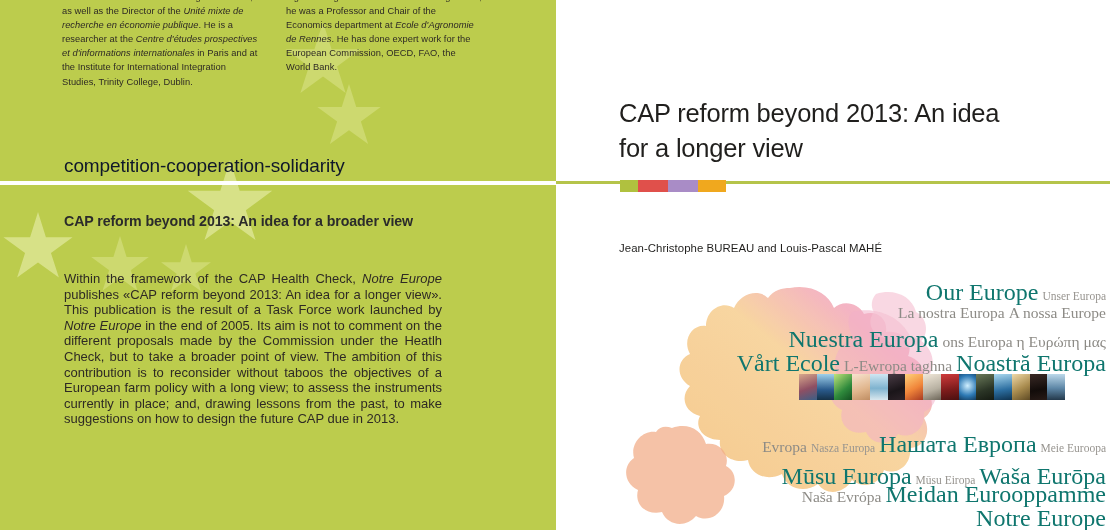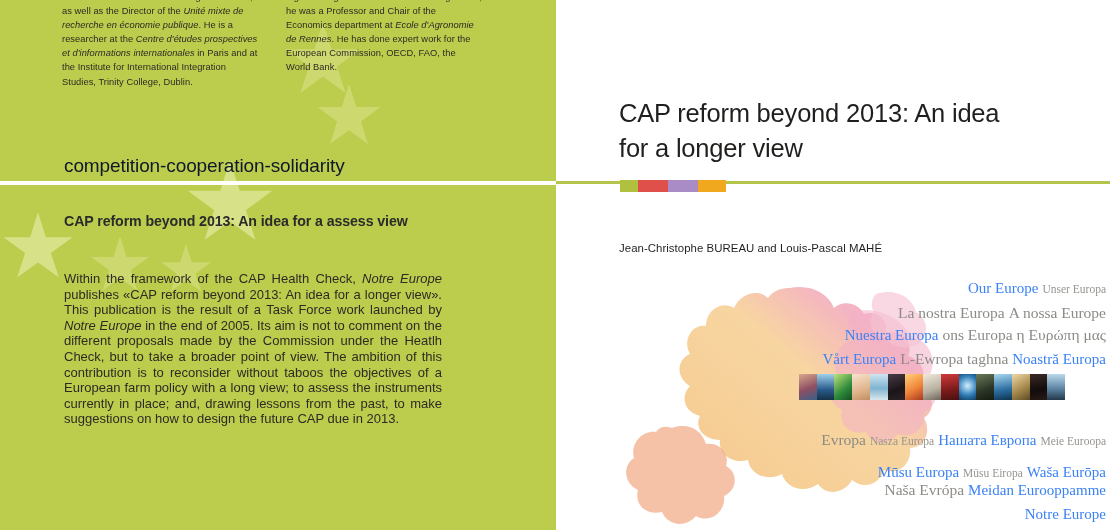--- a/index.html
+++ b/index.html
@@ -91,21 +91,21 @@
   #map-blob{
     position:absolute;left:20px;top:10px;width:420px;height:250px;opacity:.92;
   }
   .cloud-line{
     position:absolute;right:4px;
     white-space:nowrap;
     font-family:"Liberation Serif", serif;
     color:#8d8b86;
     line-height:1;
   }
-  .cloud-line .big  {font-size:15px;color:#3b82f6;}
+  .cloud-line .big  {font-size:24px;color:#0f766e;}
   .cloud-line .mid  {font-size:15.5px;color:#8d8b86;}
   .cloud-line .small{font-size:11.5px;color:#97948f;}
 
   #photo-strip{
     position:absolute;left:243px;top:102px;width:266px;height:26px;
     display:flex;
   }
   #photo-strip i{display:block;flex:1 1 0;height:100%;}
 </style>
 </head>
@@ -127,21 +127,21 @@
         <p><span>is a teacher and researcher at AgroParisTech, as well as the Director of the </span><i>Unité mixte de recherche en économie publique</i><span>. He is a researcher at the </span><i>Centre d'études prospectives et d'informations internationales</i><span> in Paris and at the Institute for International Integration Studies, Trinity College, Dublin.</span></p>
       </div>
       <div class="bio-col">
         <p><span>Ingénieur Agronome. From 1989 through 1997, he was a Professor and Chair of the Economics department at </span><i>Ecole d'Agronomie de Rennes</i><span>. He has done expert work for the European Commission, OECD, FAO, the World Bank.</span></p>
       </div>
     </div>
 
     <div id="tagline">competition-cooperation-solidarity</div>
     <div id="white-rule"></div>
 
-    <div id="left-title">CAP reform beyond 2013: An idea for a assess view</div>
+    <div id="left-title">CAP reform beyond 2013: An idea for a broader view</div>
     <div id="left-body"><span>Within the framework of the CAP Health Check, </span><i>Notre Europe</i><span> publishes «CAP reform beyond 2013: An idea for a longer view». This publication is the result of a Task Force work launched by </span><i>Notre Europe</i><span> in the end of 2005. Its aim is not to comment on the different proposals made by the Commission under the Heatlh Check, but to take a broader point of view. The ambition of this contribution is to reconsider without taboos the objectives of a European farm policy with a long view; to assess the instruments currently in place; and, drawing lessons from the past, to make suggestions on how to design the future CAP due in 2013.</span></div>
   </div>
 
   <div id="right-panel">
 
     <div id="cover-title">
       <span>CAP reform beyond 2013: An idea</span><br>
       <span>for a longer view</span>
     </div>
 
@@ -186,21 +186,21 @@
           C314,164 296,164 290,150 C274,154 262,142 266,128
           C252,122 250,104 262,96 C254,80 262,60 278,58 C272,46 270,36 276,30 Z"></path>
         <path fill="#f4bfd0" opacity="0.65" d="
           M300,12 C318,6 336,14 340,30 C352,36 354,54 342,62
           C332,68 316,66 310,56 C296,54 290,40 298,30 C294,24 296,16 300,12 Z"></path>
       </svg>
 
       <div class="cloud-line" style="top:8px;"><span class="big">Our Europe</span> <span class="small">Unser Europa</span></div>
       <div class="cloud-line" style="top:33px;"><span class="mid">La nostra Europa</span> <span class="mid">A nossa Europe</span></div>
       <div class="cloud-line" style="top:55px;"><span class="big">Nuestra Europa</span> <span class="mid">ons Europa</span> <span class="mid">η Ευρώπη μας</span></div>
-      <div class="cloud-line" style="top:79px;"><span class="big">Vårt Europa</span> <span class="mid">L-Ewropa taghna</span> <span class="big">Noastră Europa</span></div>
+      <div class="cloud-line" style="top:79px;"><span class="big">Vårt Ecole</span> <span class="mid">L-Ewropa taghna</span> <span class="big">Noastră Europa</span></div>
 
       <div id="photo-strip">
         <i style="background:linear-gradient(160deg,#d8a88c,#8e4f63 55%,#3b5f86)"></i>
         <i style="background:linear-gradient(180deg,#9fd0ea,#2a5b8d 60%,#153147)"></i>
         <i style="background:linear-gradient(140deg,#bfe37a,#2f8a3c 60%,#135021)"></i>
         <i style="background:linear-gradient(160deg,#f7e3cf,#e0b58c 60%,#c08e63)"></i>
         <i style="background:linear-gradient(180deg,#cfe6f2,#7fb3cf 55%,#d9e7ee)"></i>
         <i style="background:linear-gradient(160deg,#4a3c45,#1a1519 60%,#2d2228)"></i>
         <i style="background:linear-gradient(150deg,#ffd27a,#f0853a 55%,#a83a22)"></i>
         <i style="background:linear-gradient(160deg,#f2e9da,#b7b0a1 60%,#6c6558)"></i>

